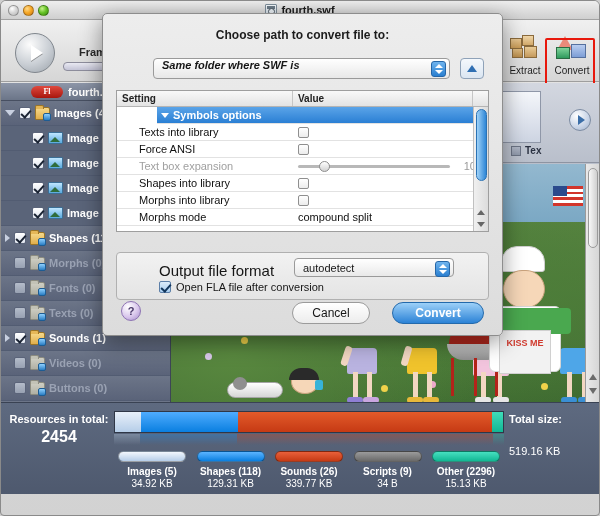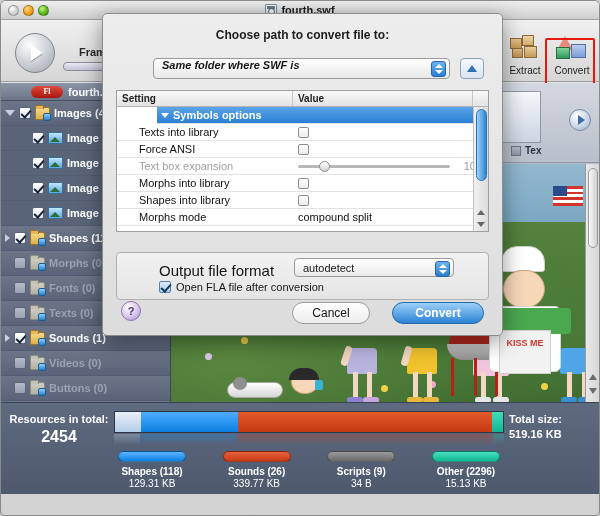--- a/index.html
+++ b/index.html
@@ -237,21 +237,21 @@
   #resources {
     position: absolute; left: 0; right: 0; bottom: 21px; height: 92px;
     background: linear-gradient(#5e6a80,#4e596e);
     border-top: 1px solid #394253; color: #ffffff;
   }
   #res-total { position: absolute; left: 8px; top: 10px; width: 100px; text-align: center; }
   #res-total .l1 { font-size: 11px; font-weight: 600; }
   #res-total .l2 { font-size: 16px; font-weight: 600; margin-top: 3px; }
   #total-size { position: absolute; right: 8px; top: 10px; width: 82px; text-align: left; }
   #total-size .l1 { font-size: 11px; font-weight: 600; }
-  #total-size .l2 { font-size: 11px; font-weight: 700; margin-top: 3px; }
+  #total-size .l2 { font-size: 11px; font-weight: 400; margin-top: 20px; }
   #bar-wrap {
     position: absolute; left: 113px; top: 8px; right: 95px; height: 22px;
     border: 1px solid #2f3747; display: flex; overflow: hidden;
   }
   .bar-seg { height: 100%; }
   #bar-reflection {
     position: absolute; left: 113px; top: 31px; right: 95px; height: 11px;
     display: flex; overflow: hidden; opacity: .32;
   }
   #legend {
@@ -656,20 +656,25 @@
         <div class="bar-seg" style="flex: 2.9 1 0%; background: linear-gradient(rgb(63, 220, 186), rgb(18, 183, 148));"></div>
       </div>
     <div id="bar-reflection">
         <div class="bar-seg" style="flex: 6.7 1 0%; background: linear-gradient(rgb(195, 217, 239), rgba(255, 255, 255, 0));"></div>
         <div class="bar-seg" style="flex: 24.9 1 0%; background: linear-gradient(rgb(26, 143, 240), rgba(255, 255, 255, 0));"></div>
         <div class="bar-seg" style="flex: 65.5 1 0%; background: linear-gradient(rgb(214, 68, 28), rgba(255, 255, 255, 0));"></div>
         <div class="bar-seg" style="flex: 2.9 1 0%; background: linear-gradient(rgb(33, 201, 166), rgba(255, 255, 255, 0));"></div>
       </div>
     <div id="legend">
         <div class="legend-item">
+          <div class="pill" style="background: linear-gradient(rgb(242, 247, 253), rgb(181, 205, 232));"></div>
+          <div class="legend-name">Images (5)</div>
+          <div class="legend-size">34.92 KB</div>
+        </div>
+        <div class="legend-item">
           <div class="pill" style="background: linear-gradient(rgb(91, 180, 255), rgb(10, 127, 224));"></div>
           <div class="legend-name">Shapes (118)</div>
           <div class="legend-size">129.31 KB</div>
         </div>
         <div class="legend-item">
           <div class="pill" style="background: linear-gradient(rgb(233, 96, 58), rgb(198, 58, 20));"></div>
           <div class="legend-name">Sounds (26)</div>
           <div class="legend-size">339.77 KB</div>
         </div>
         <div class="legend-item">
@@ -744,29 +749,29 @@
               <span class="slider-row">
                 <span class="slider-track">
                   <span class="slider-knob"></span>
                 </span>
                 <span class="slider-num">100</span>
               </span>
             </span>
           </div>
           <div class="trow indent">
             <span class="td-name">
-              <span>Morphs into library</span>
+              <span>Shapes into library</span>
             </span>
             <span class="td-val">
               <span class="tcb"></span>
             </span>
           </div>
           <div class="trow indent">
             <span class="td-name">
-              <span>Shapes into library</span>
+              <span>Morphs into library</span>
             </span>
             <span class="td-val">
               <span class="tcb"></span>
             </span>
           </div>
           <div class="trow indent">
             <span class="td-name">
               <span>Morphs mode</span>
             </span>
             <span class="td-val">

